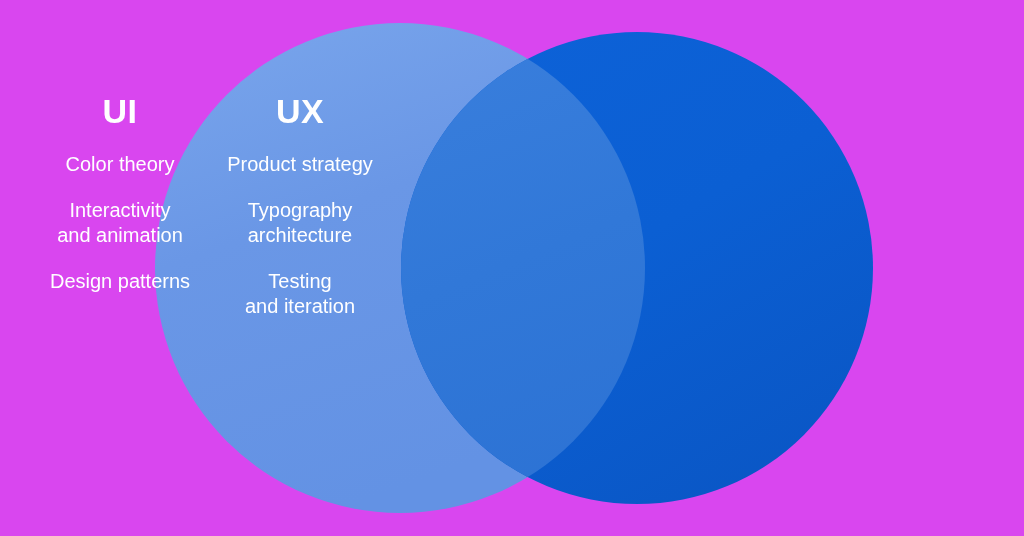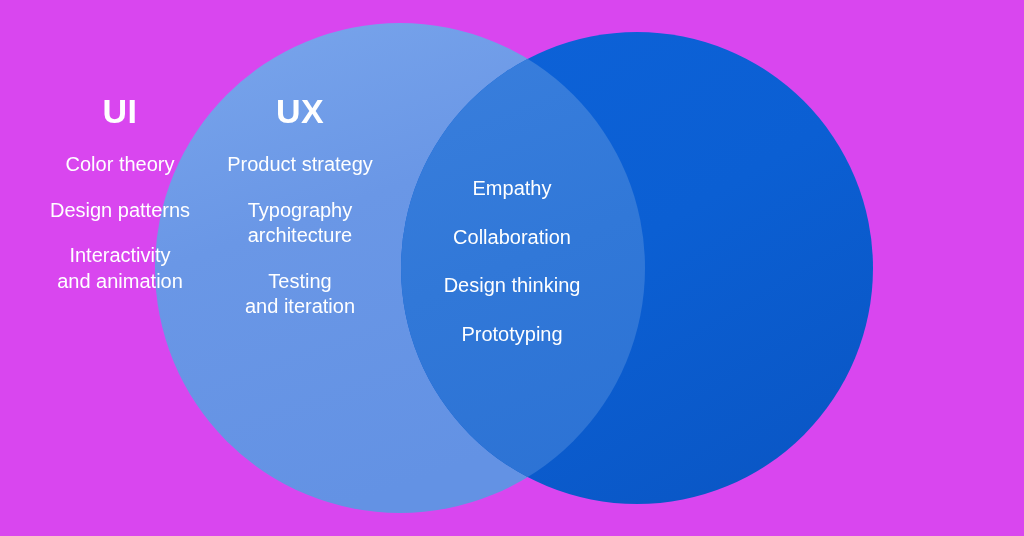--- a/index.html
+++ b/index.html
@@ -140,29 +140,23 @@
 
     <div class="group group-left">
       <div class="group-title">UX</div>
       <div class="group-item">Product strategy</div>
       <div class="group-item">Typography
 architecture</div>
       <div class="group-item">Testing
 and iteration</div>
     </div>
 
-    <div class="group group-center">
-      <div class="group-item">Empathy</div>
-      <div class="group-item">Collaboration</div>
-      <div class="group-item">Design thinking</div>
-      <div class="group-item">Prototyping</div>
-    </div>
 
     <div class="group group-right">
       <div class="group-title">UI</div>
       <div class="group-item">Color theory</div>
-      <div class="group-item">Design patterns</div>
       <div class="group-item">Interactivity
 and animation</div>
+      <div class="group-item">Design patterns</div>
     </div>
 
   </div>
 </div>
 
 </body></html>

